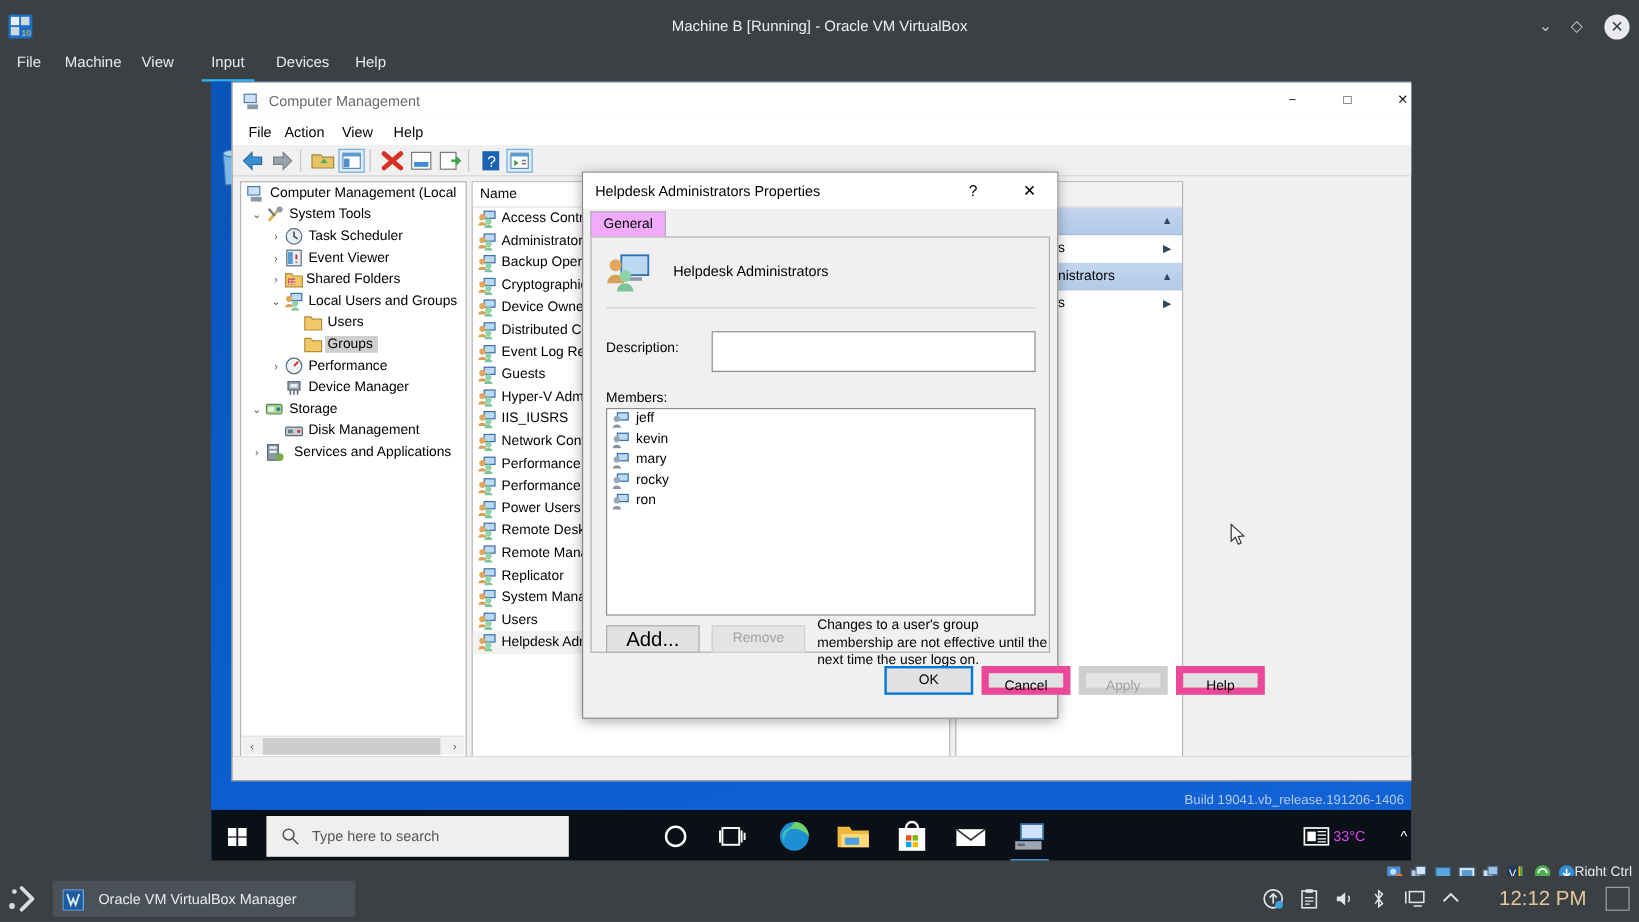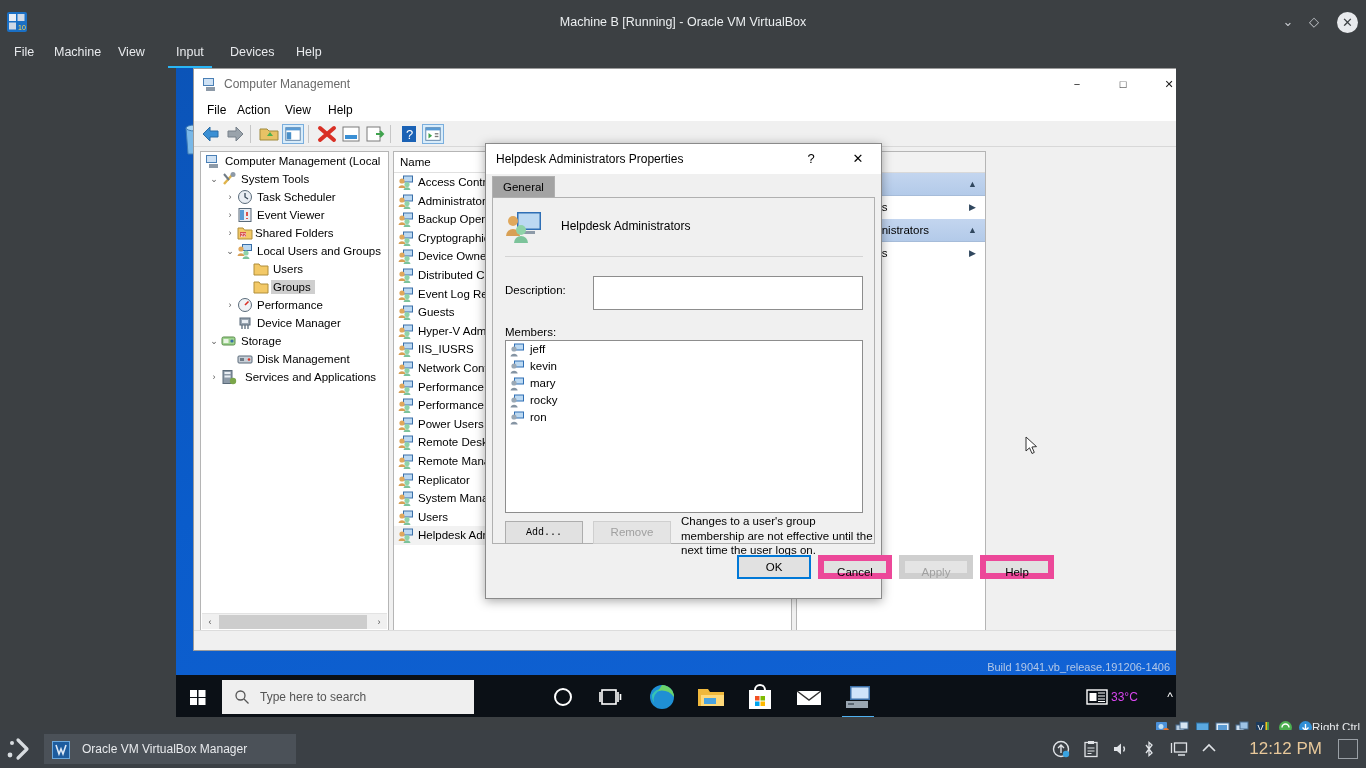--- a/index.html
+++ b/index.html
@@ -228,21 +228,21 @@
     position: absolute; right: 0px; top: 0; width: 46px; height: 30px;
     text-align: center; line-height: 30px; font-size: 13px; color: #000;
     cursor: default;
   }
   #dlg-tabstrip {
     position: absolute; left: 6px; top: 32px; width: 383px; height: 22px;
   }
   .dlg-tab {
     position: absolute; left: 0; top: 0; height: 22px; line-height: 21px;
     font-size: 11.5px; color: #000; padding: 0 10px;
-    background: #a3a3a3; border: 1px solid #b0b0b0; border-bottom: none;
+    background: #f0abfc; border: 1px solid #b0b0b0; border-bottom: none;
     cursor: default;
   }
   #dlg-body {
     position: absolute; left: 6px; top: 53px; width: 383px; height: 347px;
     background: #f0f0f0; border: 1px solid #b0b0b0;
   }
   #grp-icon { position: absolute; left: 12px; top: 12px; width: 38px; height: 34px; }
   #grp-name {
     position: absolute; left: 68px; top: 21px; font-size: 12px; color: #000;
   }
@@ -265,23 +265,22 @@
     background: #ffffff; border: 1px solid #8d8d8d; overflow: hidden;
   }
   .member-row {
     position: relative; height: 17px; line-height: 17px;
     font-size: 11.5px; color: #000; padding-left: 24px; cursor: default;
   }
   .member-ico { position: absolute; left: 4px; top: 2px; width: 15px; height: 14px; }
   #btn-add {
     position: absolute; left: 12px; top: 323px; width: 78px; height: 23px;
     background: #e1e1e1; border: 1px solid #adadad;
-    font-size: 10px; color: #000; text-align: center; line-height: 21px;
+    font-size: 17px; color: #000; text-align: center; line-height: 21px;
     cursor: default;
-    font-family: Liberation Mono, monospace;
   }
   #btn-remove {
     position: absolute; left: 100px; top: 323px; width: 78px; height: 23px;
     background: #e4e4e4; border: 1px solid #cfcfcf;
     font-size: 11.5px; color: #a0a0a0; text-align: center; line-height: 21px;
     cursor: default;
   }
   #members-note {
     position: absolute; left: 188px; top: 316px; width: 192px;
     font-size: 11.5px; color: #000; line-height: 14.5px;

